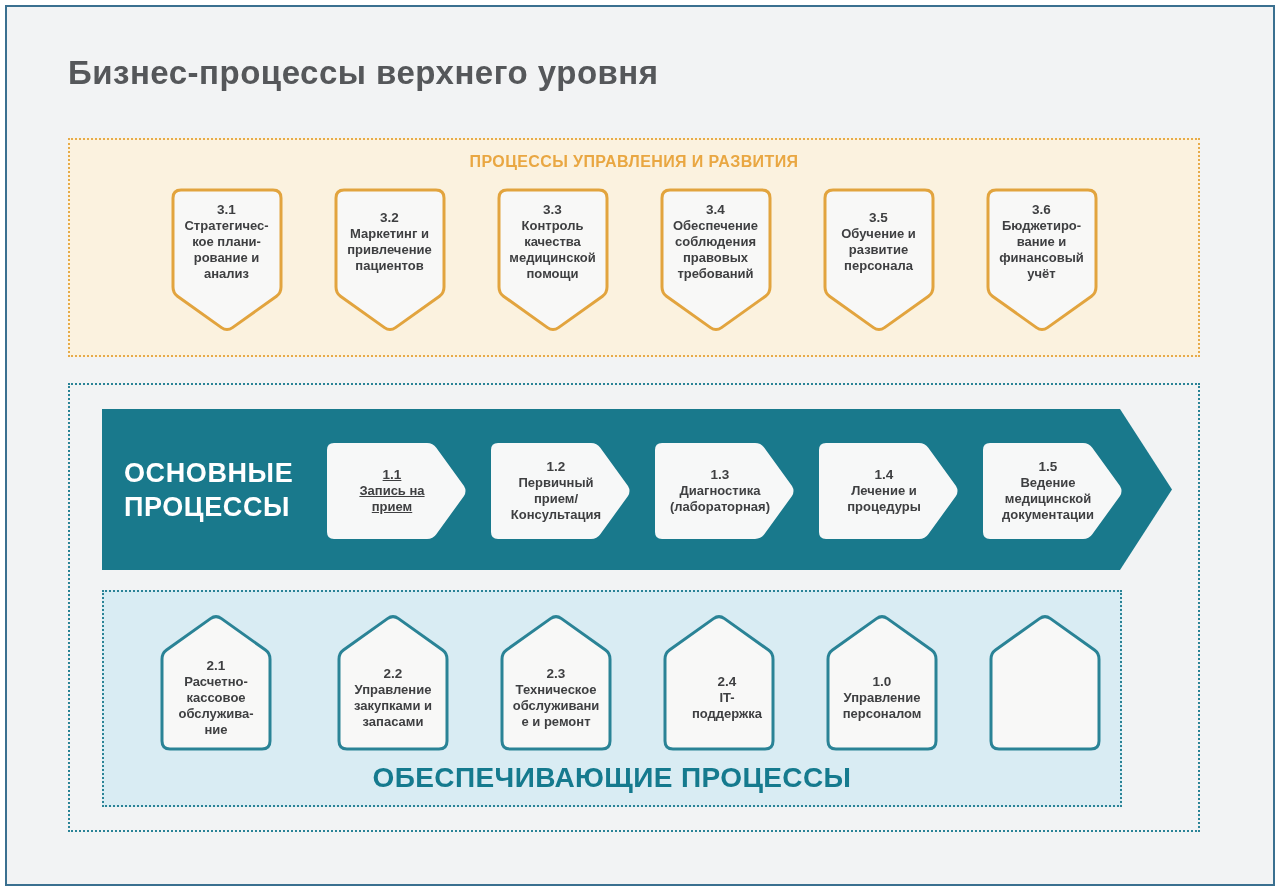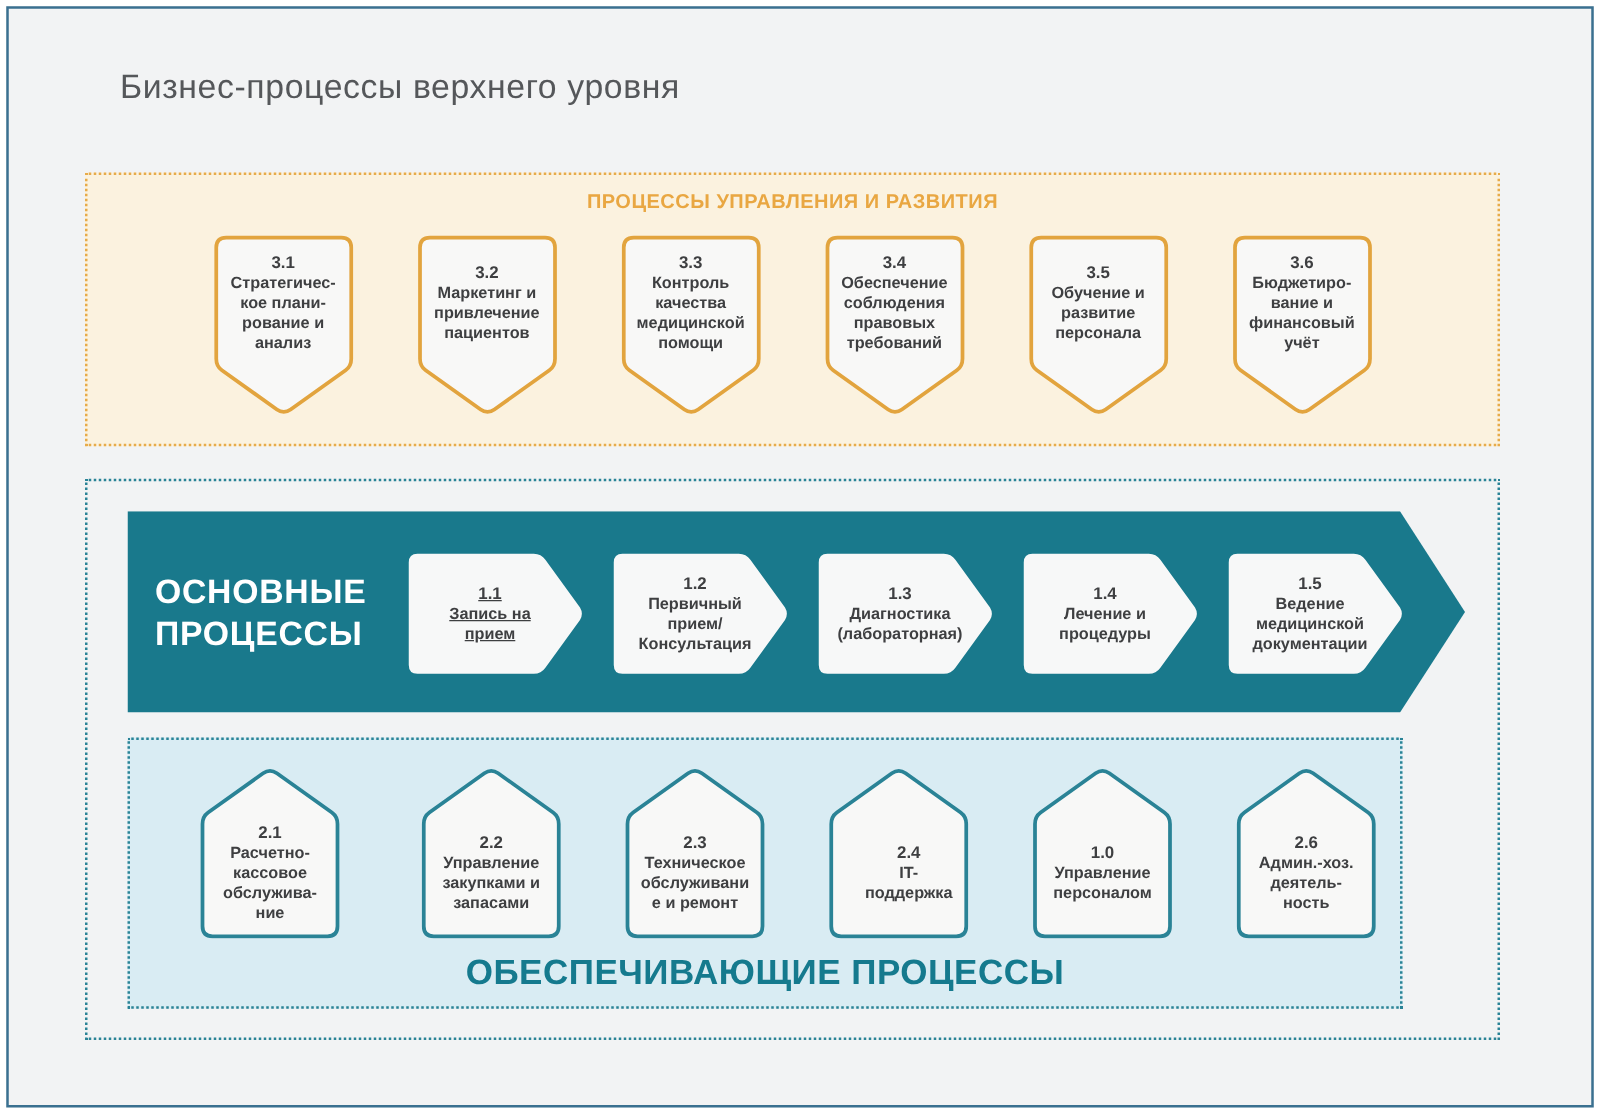--- a/index.html
+++ b/index.html
@@ -1,22 +1,22 @@
 <!DOCTYPE html>
 <html><head>
 <meta charset="utf-8">
 <style>
   html,body{margin:0;padding:0;background:#ffffff;}
   .canvas{position:relative;width:1280px;height:891px;background:#ffffff;
           font-family:"Liberation Sans", sans-serif;overflow:hidden;}
   .frame{position:absolute;left:5px;top:5px;right:5px;bottom:5px;
          border:2px solid #3a7090;background:#f2f3f4;}
 
-  .page-title{position:absolute;left:68px;top:54px;font-size:27px;font-weight:400;
-              color:#55575a;letter-spacing:0.5px;margin-left:28px;}
+  .page-title{position:absolute;left:68px;top:54px;font-size:33px;font-weight:700;
+              color:#55575a;letter-spacing:0.5px;}
 
   
   .mgmt{position:absolute;left:68px;top:138px;width:1132px;height:219px;
         border:2px dotted #e7ab4a;background:#fbf2df;box-sizing:border-box;}
   .mgmt-title{margin-top:13px;text-align:center;font-size:16px;font-weight:700;
               color:#e9a742;letter-spacing:0.4px;}
   .mgmt-row{display:flex;justify-content:center;gap:51px;margin-top:17px;}
 
   .card{position:relative;}
   .card svg{position:absolute;left:0;top:0;}
@@ -271,24 +271,18 @@
           <span class="num">1.0</span>
           <span class="lbl">Управление
 персоналом</span>
         </div>
       </div>
 
       <div class="card card-house" style="left:885px;top:23px;">
         <svg width="112" height="136" viewBox="0 0 112 136">
           <path class="shape-teal" d="M61.5,3.6 Q56,-0.3 50.5,3.6 L6.5,35 Q2,38.2 2,44.2 V126 Q2,134 10,134 H102 Q110,134 110,126 V44.2 Q110,38.2 105.5,35 Z"></path>
           </svg>
-        <div class="card-text">
-          <span class="num">2.6</span>
-          <span class="lbl">Админ.-хоз.
-деятель-
-ность</span>
-        </div>
       </div>
 
       <div class="support-title">ОБЕСПЕЧИВАЮЩИЕ ПРОЦЕССЫ</div>
     </div>
   </section>
 </div>
 
 </body></html>

